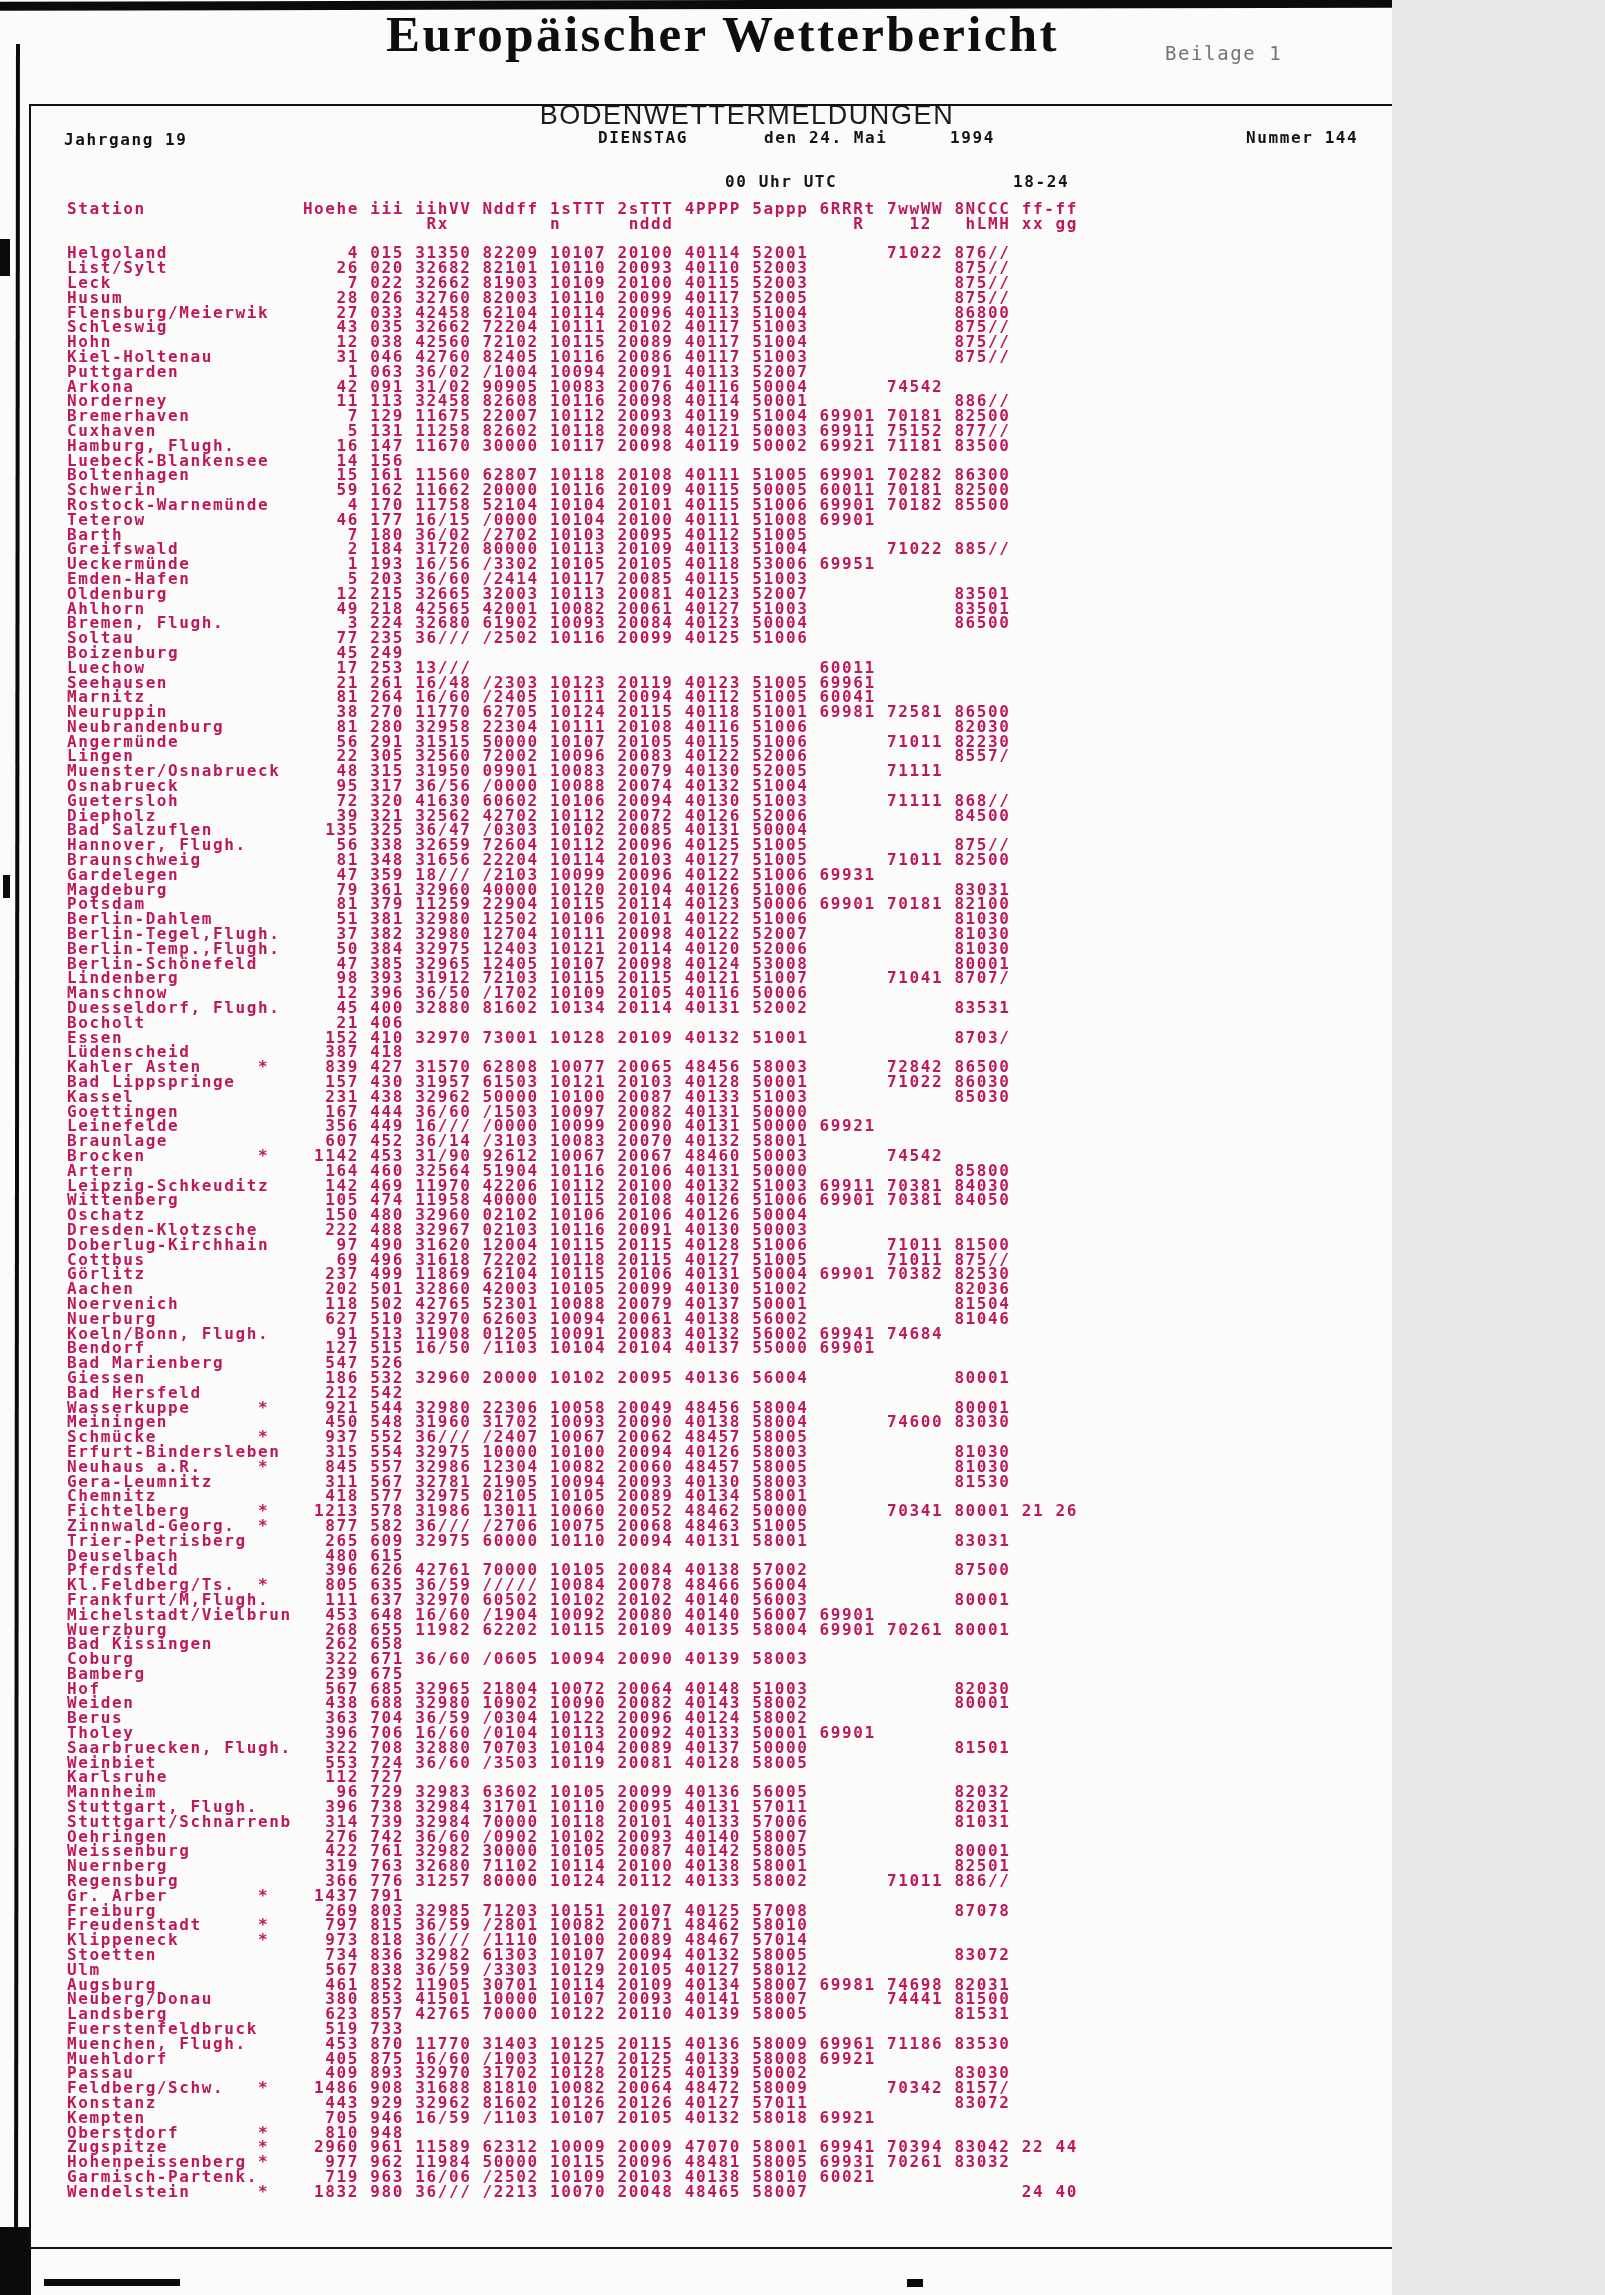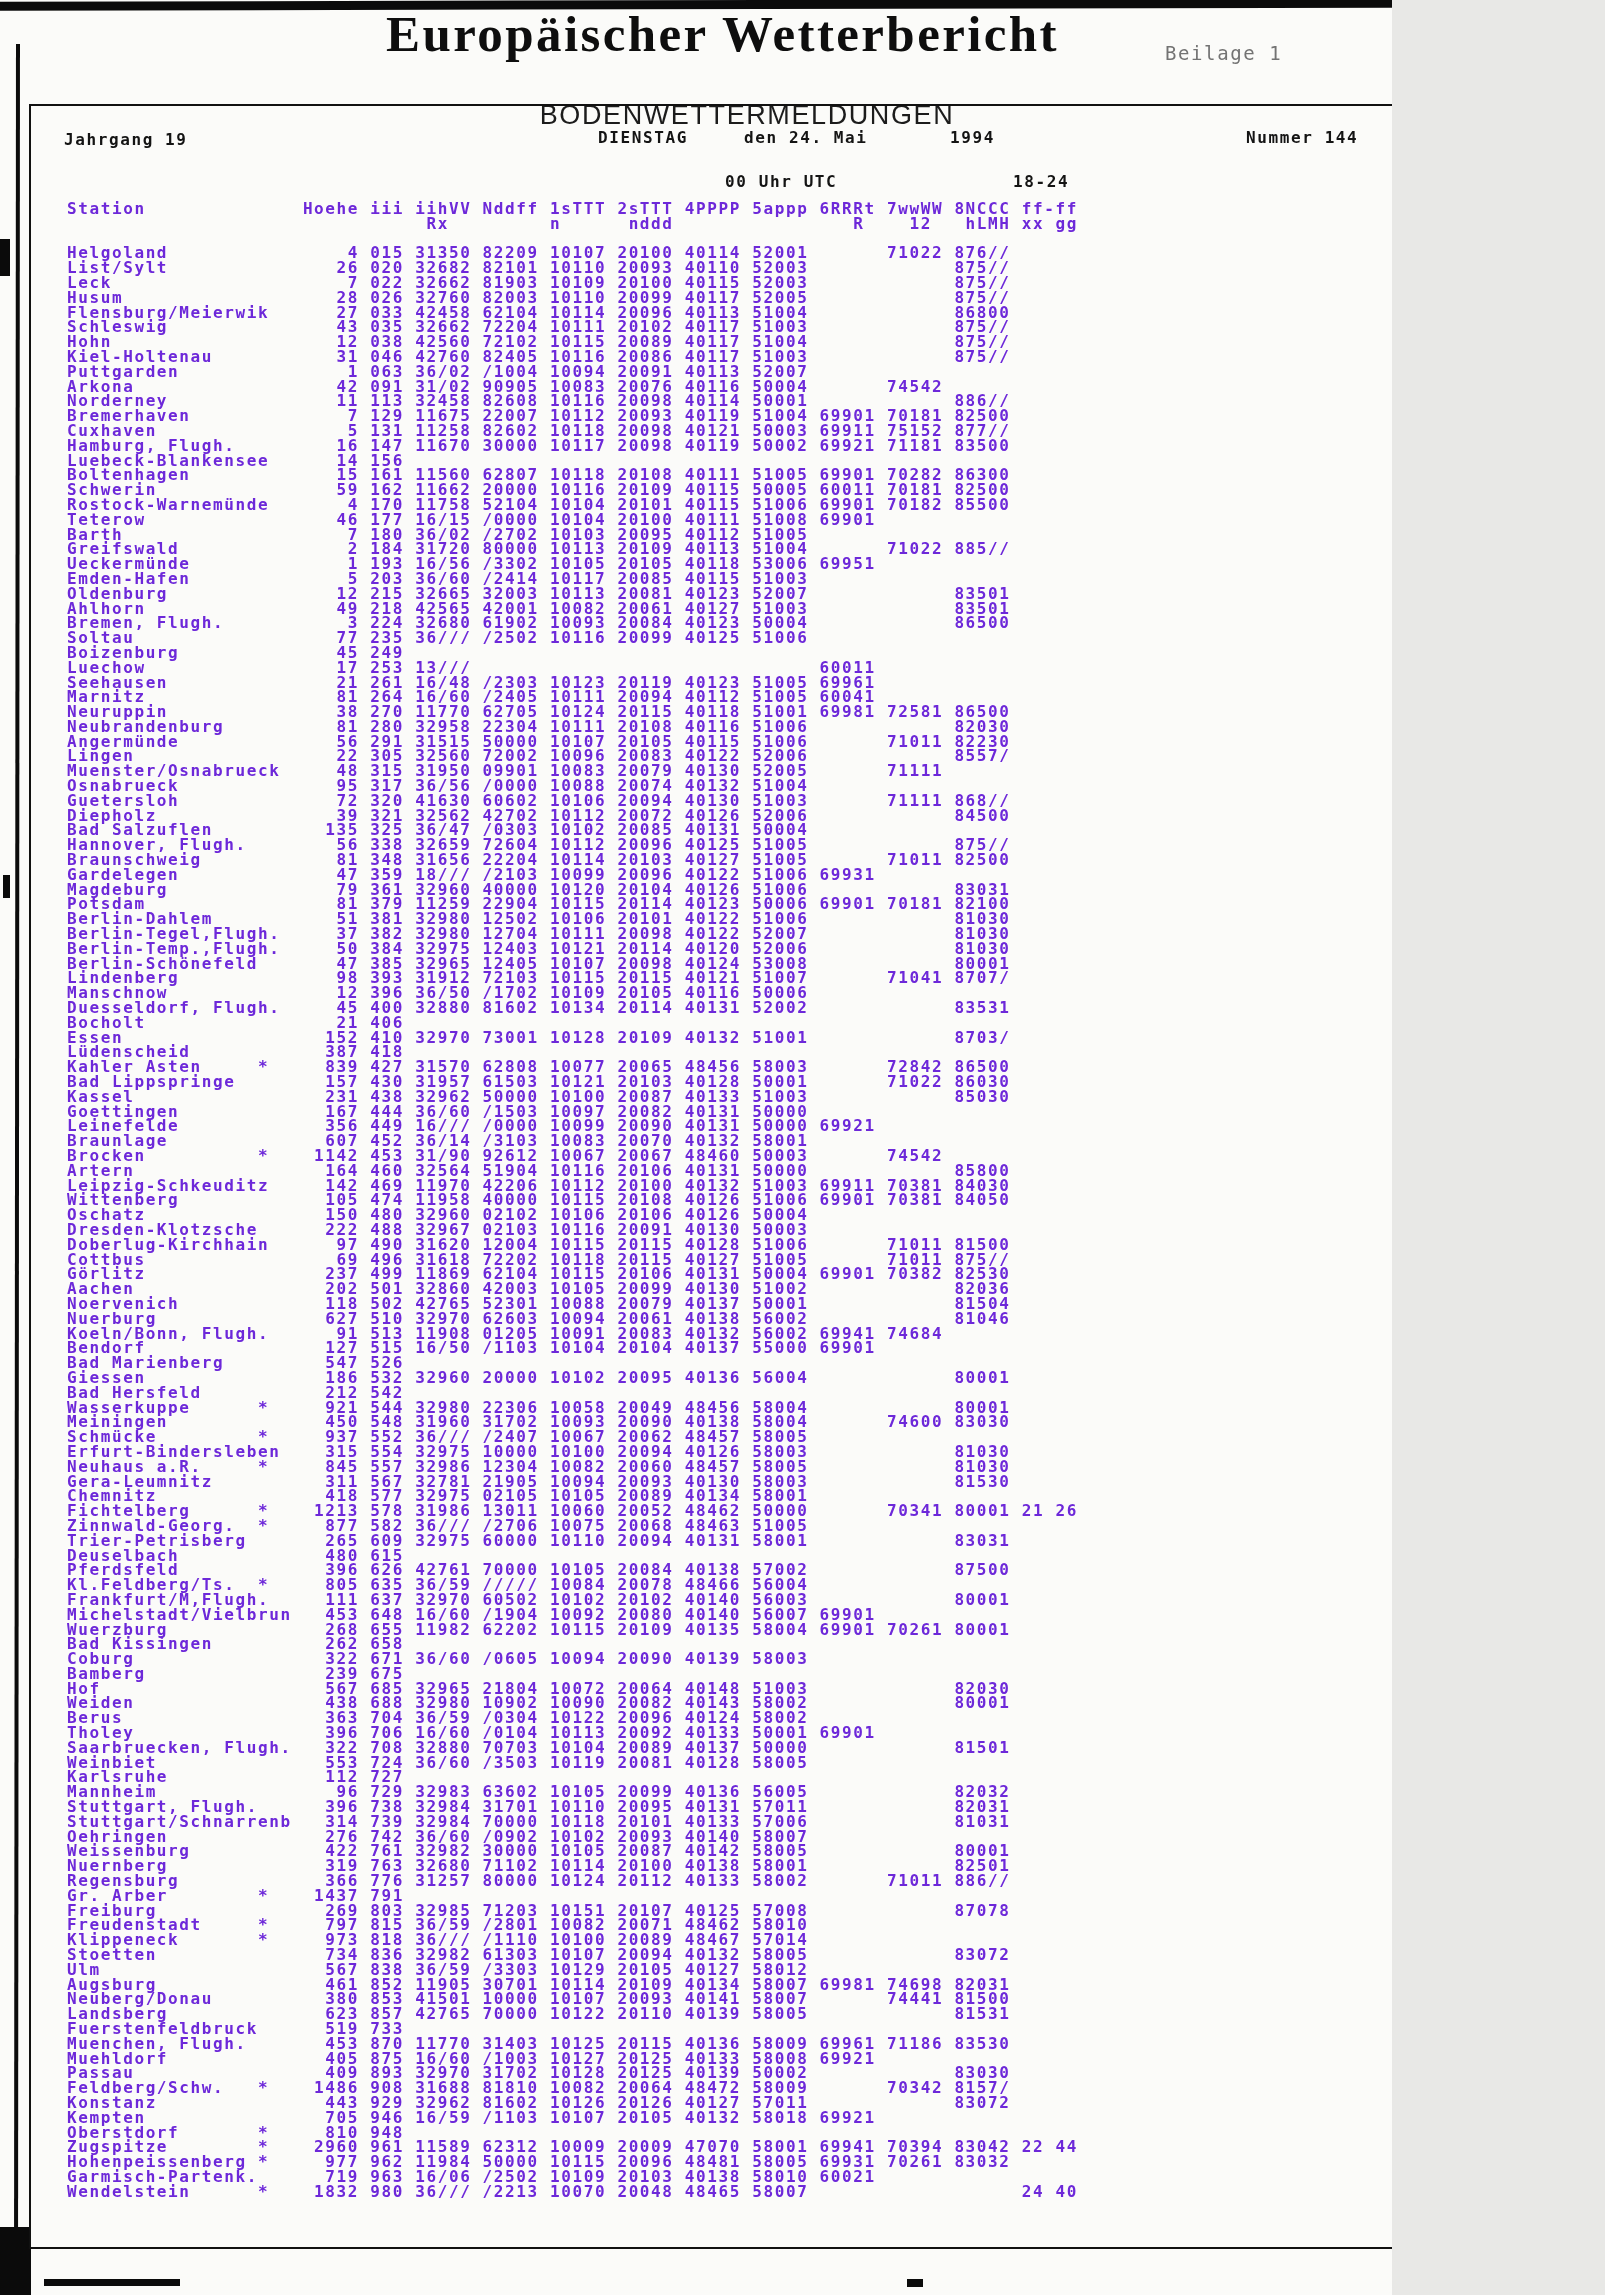--- a/index.html
+++ b/index.html
@@ -14,21 +14,21 @@
   .annex{position:absolute;left:1165px;top:42px;font-size:19px;letter-spacing:1.6px;color:#737373;}
   .subtitle{position:absolute;left:482px;top:71px;width:530px;text-align:center;
             font-family:"Liberation Sans",sans-serif;font-size:27px;letter-spacing:1.6px;color:#1c1c1c;margin-top:29px;}
   
   .box{position:absolute;left:29px;top:104px;width:1459px;height:2141px;
        border:2.4px solid #111;background:transparent;}
   
   .m{position:absolute;font-size:16px;font-weight:700;letter-spacing:1.6px;white-space:pre;color:#141414;}
   
   .table{position:absolute;left:67px;top:202px;font-size:16px;font-weight:700;
-         letter-spacing:1.6px;color:#6d28d9;}
+         letter-spacing:1.6px;color:#be185d;}
   .tline{height:14.8px;line-height:14.8px;white-space:pre;}
 </style>
 </head>
 <body>
 
 <div class="page">
 
   <div class="art" style="left:0;top:0;width:1605px;height:8.8px;transform:rotate(-0.12deg);"></div>
   <div class="art" style="left:1485px;top:0;width:120px;height:17.7px;"></div>
   <div class="art" style="left:15.2px;top:44px;width:4px;height:2251px;transform:rotate(0.05deg);"></div>
@@ -39,21 +39,21 @@
   <div class="art" style="left:907px;top:2279px;width:16px;height:8px;"></div>
 
   <div class="title">Europäischer Wetterbericht</div>
   <div class="annex">Beilage 1</div>
   <div class="subtitle">BODENWETTERMELDUNGEN</div>
 
   <div class="box"></div>
 
   <div class="m" style="left:64px;top:130px;">Jahrgang 19</div>
   <div class="m" style="left:598px;top:128px;">DIENSTAG</div>
-  <div class="m" style="left:744px;top:128px;">den 24. Mai</div>
+  <div class="m" style="left:764px;top:128px;">den 24. Mai</div>
   <div class="m" style="left:950px;top:128px;">1994</div>
   <div class="m" style="left:1246px;top:128px;">Nummer 144</div>
   <div class="m" style="left:725px;top:172px;">00 Uhr UTC</div>
   <div class="m" style="left:1013px;top:172px;">18-24</div>
 
   <div class="table" id="station-table">
       <div class="tline">Station              Hoehe iii iihVV Nddff 1sTTT 2sTTT 4PPPP 5appp 6RRRt 7wwWW 8NCCC ff-ff</div>
       <div class="tline">                                Rx         n      nddd                R    12   hLMH xx gg</div>
       <div class="tline">&nbsp;</div>
       <div class="tline">Helgoland                4 015 31350 82209 10107 20100 40114 52001       71022 876//</div>

